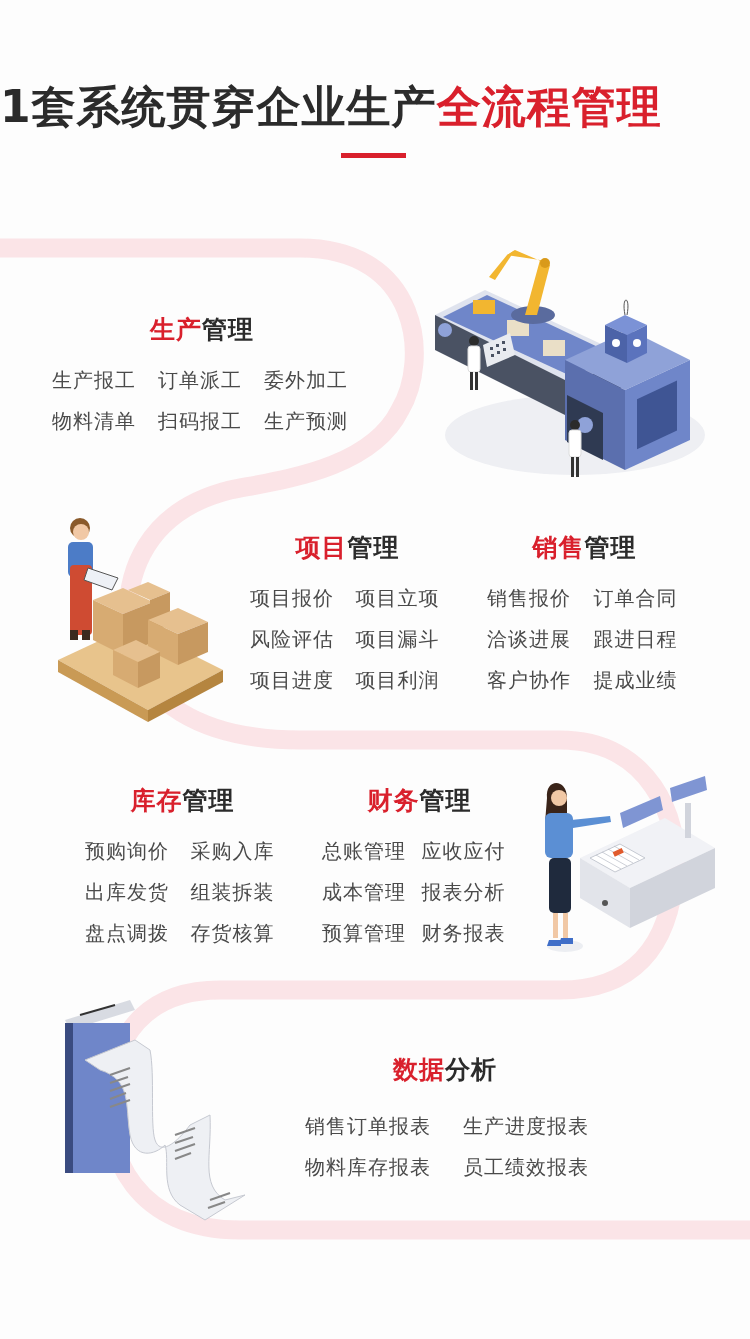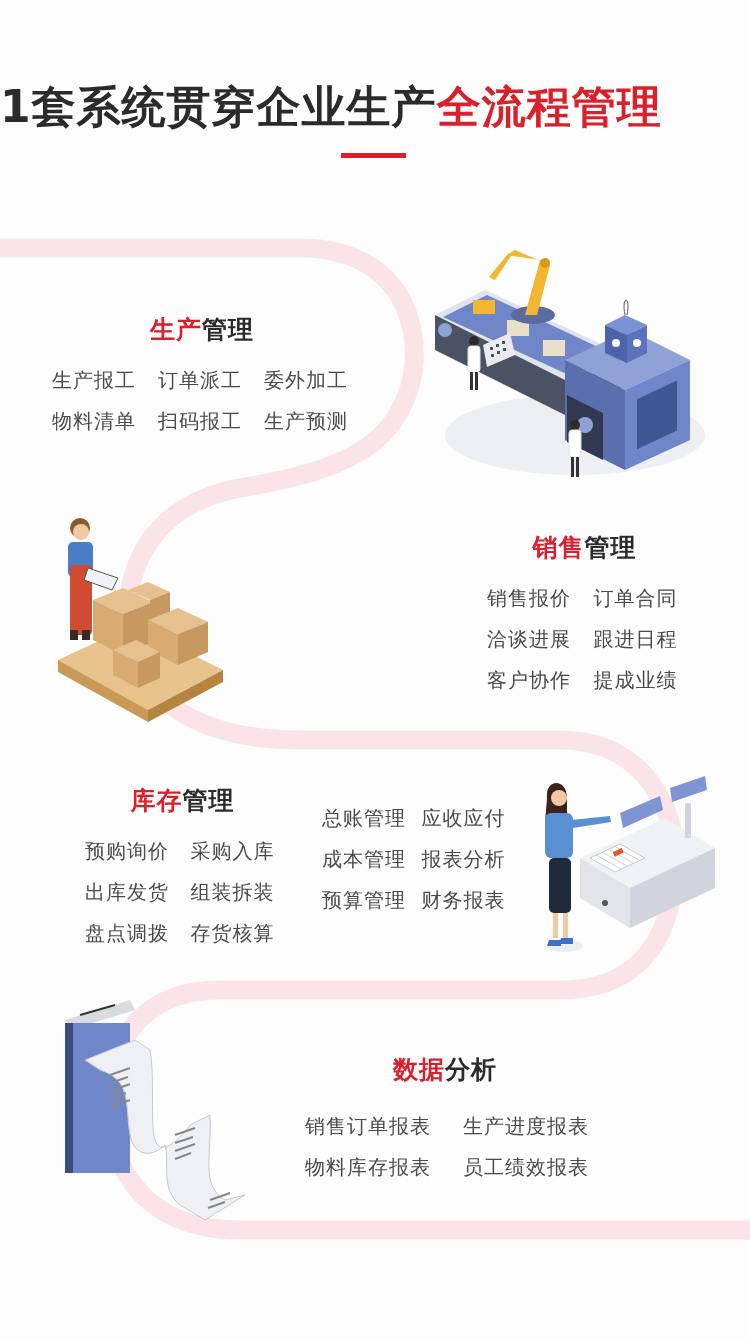--- a/index.html
+++ b/index.html
@@ -49,20 +49,31 @@
     <span class="item">生产报工</span>
     <span class="item">订单派工</span>
     <span class="item">委外加工</span>
     <span class="item">物料清单</span>
     <span class="item">扫码报工</span>
     <span class="item">生产预测</span>
   </div>
 </div>
 
 <div class="module" style="left:250px; top:531px; width:195px;">
+  <div class="module-title">
+    <span class="hl">项目</span><span>管理</span>
+  </div>
+  <div class="items" style="grid-template-columns: repeat(2, auto); column-gap: 16px;">
+    <span class="item">项目报价</span>
+    <span class="item">项目立项</span>
+    <span class="item">风险评估</span>
+    <span class="item">项目漏斗</span>
+    <span class="item">项目进度</span>
+    <span class="item">项目利润</span>
+  </div>
 </div>
 
 <div class="module" style="left:487px; top:531px; width:195px;">
   <div class="module-title">
     <span class="hl">销售</span><span>管理</span>
   </div>
   <div class="items" style="grid-template-columns: repeat(2, auto); ">
     <span class="item">销售报价</span>
     <span class="item">订单合同</span>
     <span class="item">洽谈进展</span>
@@ -80,20 +91,23 @@
     <span class="item">预购询价</span>
     <span class="item">采购入库</span>
     <span class="item">出库发货</span>
     <span class="item">组装拆装</span>
     <span class="item">盘点调拨</span>
     <span class="item">存货核算</span>
   </div>
 </div>
 
 <div class="module" style="left:322px; top:784px; width:195px;">
+  <div class="module-title">
+    <span class="hl">财务</span><span>管理</span>
+  </div>
   <div class="items" style="grid-template-columns: repeat(2, auto); column-gap: 4px;">
     <span class="item">总账管理</span>
     <span class="item">应收应付</span>
     <span class="item">成本管理</span>
     <span class="item">报表分析</span>
     <span class="item">预算管理</span>
     <span class="item">财务报表</span>
   </div>
 </div>
 

